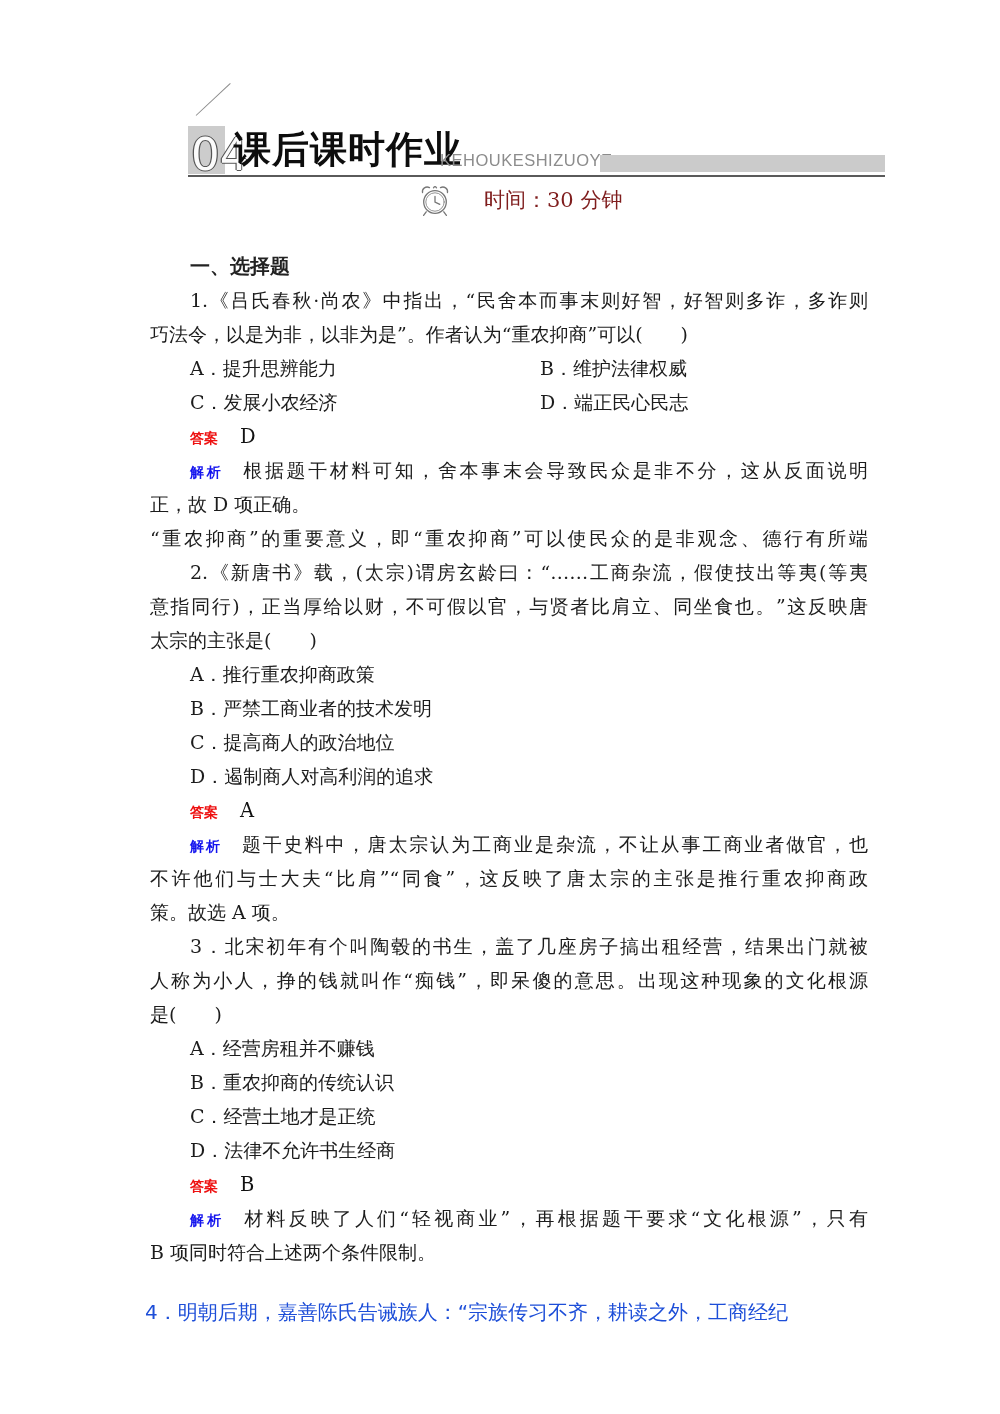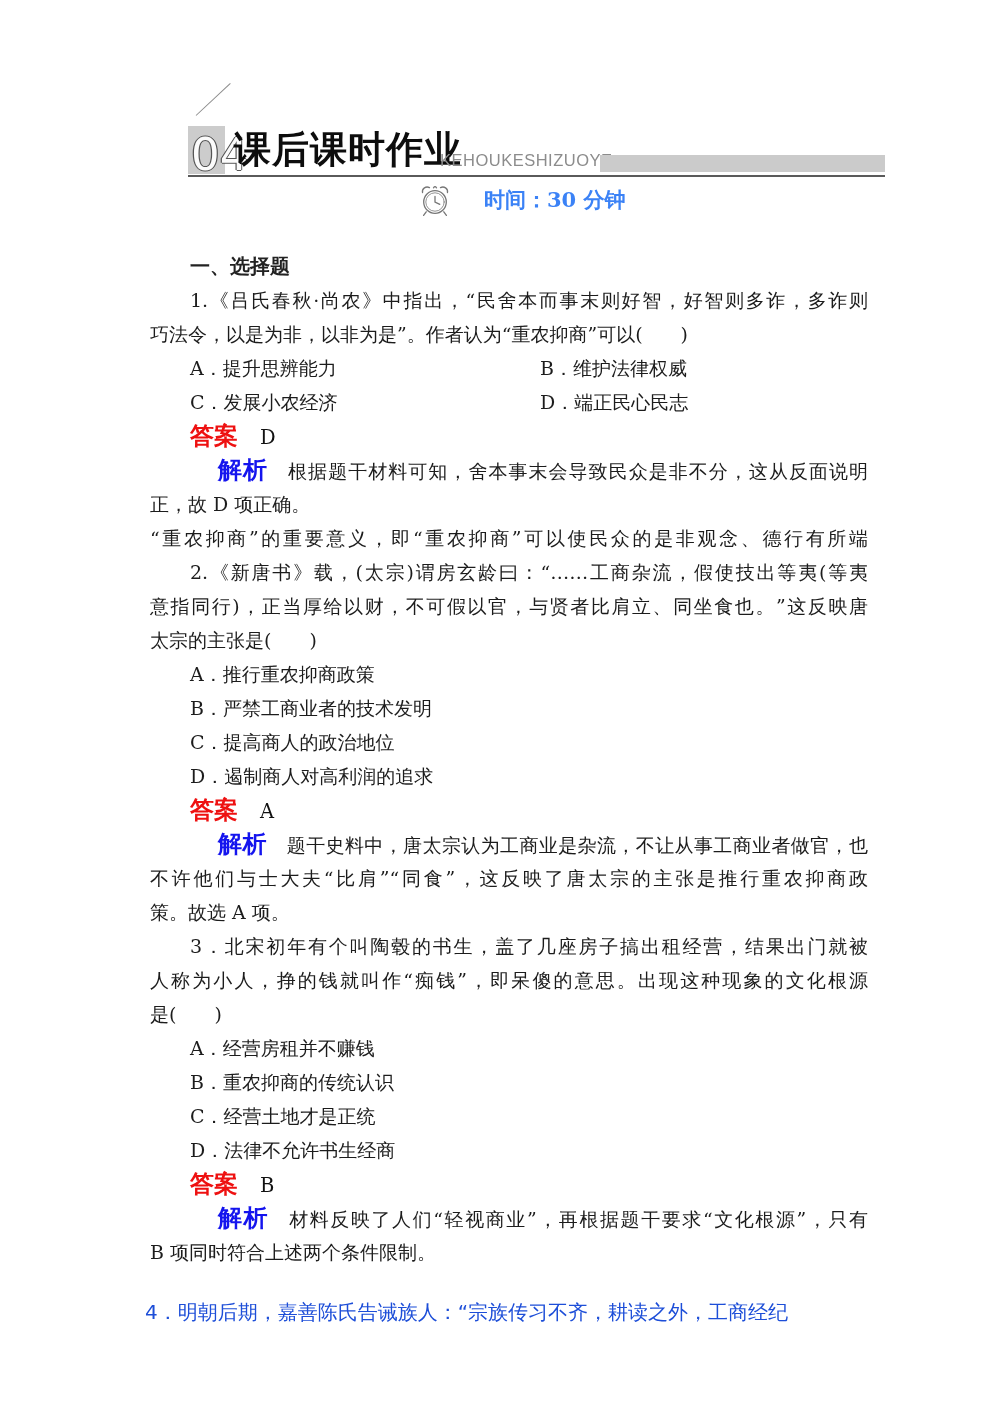--- a/index.html
+++ b/index.html
@@ -17,32 +17,32 @@
        text-shadow:-1.2px 0 #555,1.2px 0 #555,0 -1.2px #555,0 1.2px #555;}
   .htitle{position:absolute;left:46px;bottom:0px;font-size:37px;font-weight:700;
           letter-spacing:1px;color:#0d0d0d;white-space:nowrap;}
   .hsub{position:absolute;left:252px;bottom:5px;font-family:"Liberation Sans","DejaVu Sans",sans-serif;
         font-size:16.5px;color:#8c8c8c;letter-spacing:0.5px;white-space:nowrap;}
   .hbar{position:absolute;right:0;bottom:3px;width:285px;height:17px;background:#cbcbcb;}
 
   
   .timerow{position:absolute;left:418px;top:183px;display:flex;align-items:center;}
   .clock{width:34px;height:34px;}
-  .timetext{margin-left:32px;font-size:21px;font-weight:700;color:#3b82f6;white-space:nowrap;}
+  .timetext{margin-left:32px;font-size:21px;font-weight:400;color:#7f1d1d;white-space:nowrap;}
 
   
   .bodycol{position:absolute;left:150px;top:222px;width:718px;}
   .line{height:34px;line-height:34px;font-size:19px;white-space:nowrap;}
   .j{white-space:normal;text-align:justify;text-align-last:justify;-moz-text-align-last:justify;}
   .ind{text-indent:40px;}
   .sect{font-family:"DejaVu Sans","Liberation Sans",sans-serif;font-weight:700;font-size:20px;color:#222;margin-top:27px;}
   .optcell{display:inline-block;width:350px;text-indent:0;}
-  .albl{font-family:"DejaVu Sans","Liberation Sans",sans-serif;font-weight:700;font-size:24px;}
+  .albl{font-family:"DejaVu Sans","Liberation Sans",sans-serif;font-weight:700;font-size:14px;}
   .red{color:#ee1111;}
-  .blue{color:#1414ee;margin-left:28px;}
+  .blue{color:#1414ee;}
   .ansletter{margin-left:22px;font-size:19.5px;color:#111;}
   .antext{margin-left:20px;}
   .nextq{margin-top:26px;margin-left:-5px;height:34px;line-height:34px;
          font-family:"DejaVu Sans","Liberation Sans",sans-serif;font-size:20px;color:#1d4ed8;white-space:nowrap;}
 </style>
 </head>
 <body>
 
 <div class="page">
 

